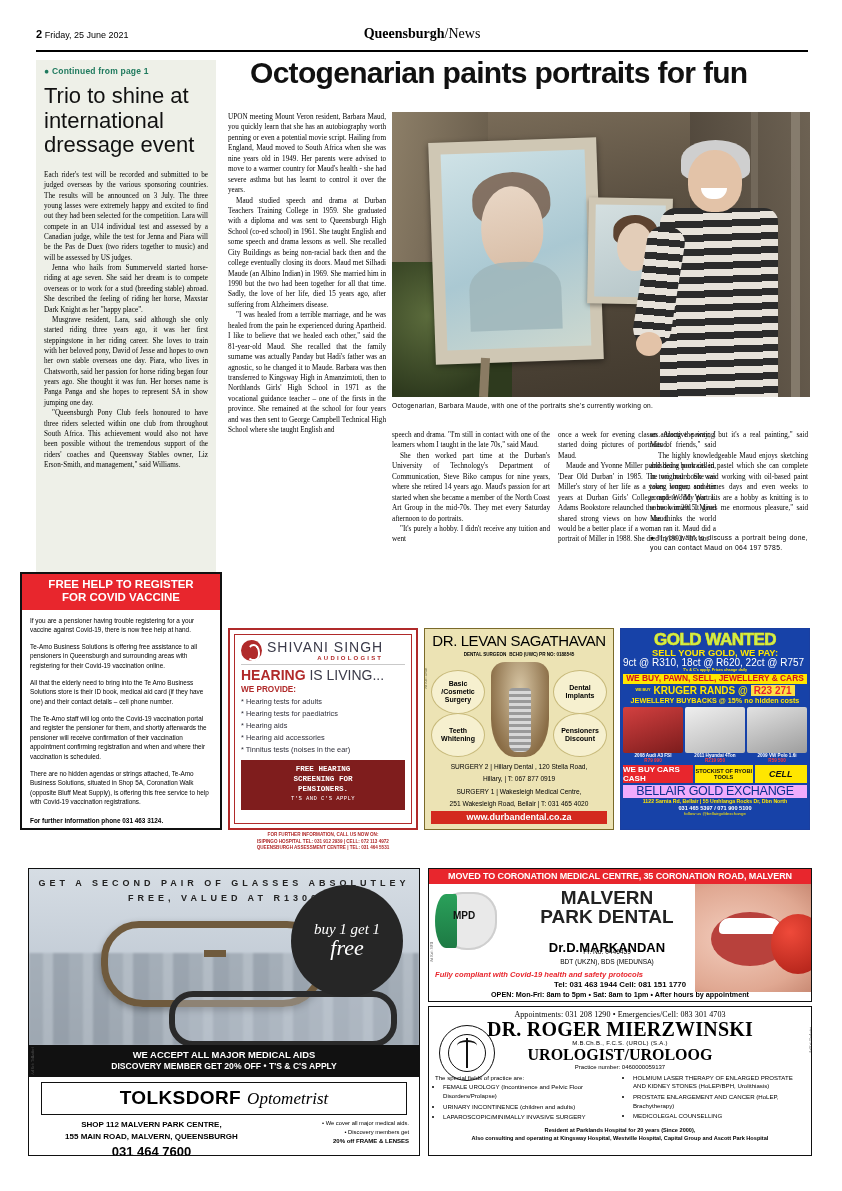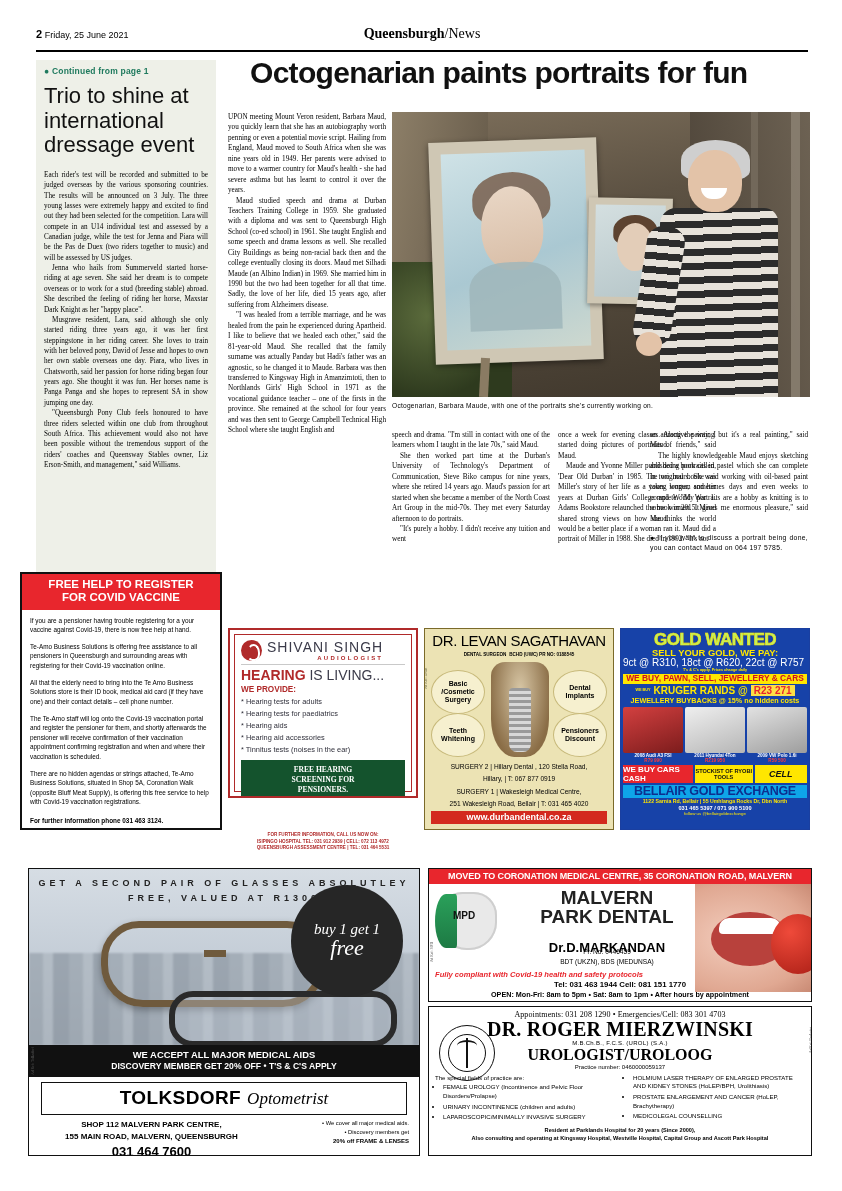--- a/index.html
+++ b/index.html
@@ -63,33 +63,33 @@
   .ph-smile{position:absolute;left:47px;top:42px;width:26px;height:11px;border-radius:0 0 14px 14px;background:#fff;}
   .ph-torso{position:absolute;left:6px;top:62px;width:118px;height:189px;background:repeating-linear-gradient(178deg,#2c2c2c 0 7px,#e7e2da 7px 14px);border-radius:16px 14px 0 0;}
   .ph-arm{position:absolute;left:-14px;top:80px;width:38px;height:120px;background:repeating-linear-gradient(176deg,#2c2c2c 0 7px,#e7e2da 7px 14px);border-radius:16px;transform:rotate(9deg);}
   .ph-hand{position:absolute;left:-18px;top:186px;width:26px;height:24px;border-radius:50%;background:#e3c3a8;}
   .caption{position:absolute;left:392px;top:402px;width:420px;font-family:"Liberation Sans",sans-serif;font-size:6.6px;letter-spacing:.25px;}
 
   
   .ad{position:absolute;box-sizing:border-box;overflow:hidden;}
 
   
-  #ad-shivani{left:228px;top:628px;width:190px;height:170px;border:2px solid #b02a2a;background:#fff;padding:4px;}
+  #ad-shivani{left:228px;top:628px;width:190px;height:202px;border:2px solid #b02a2a;background:#fff;padding:4px;}
   .sv-in{border:1px solid #b02a2a;height:100%;box-sizing:border-box;padding:5px 6px;position:relative;}
   .sv-logo{display:flex;align-items:center;gap:5px;}
   .sv-mark{width:21px;height:21px;border-radius:50%;background:#b02a2a;position:relative;flex:none;}
   .sv-mark:after{content:"";position:absolute;left:6px;top:4px;width:9px;height:13px;border:2px solid #fff;border-radius:60% 60% 50% 50%;border-left-color:transparent;}
   .sv-name{font-family:"Liberation Sans",sans-serif;font-size:14px;letter-spacing:1px;color:#3b3b4a;line-height:1;}
   .sv-sub{font-family:"Liberation Sans",sans-serif;font-size:6px;letter-spacing:2.2px;color:#b02a2a;font-weight:bold;text-align:right;margin-top:1px;}
   .sv-rule{height:1px;background:#c9c9c9;margin:3px 0 3px;}
   .sv-tag{font-family:"Liberation Sans",sans-serif;font-size:14px;color:#3b3b4a;line-height:1;}
   .sv-tag b{color:#b02a2a;}
   .sv-we{font-family:"Liberation Sans",sans-serif;font-size:8.2px;font-weight:bold;color:#b02a2a;margin:3px 0 2px;}
   .sv-li{font-family:"Liberation Sans",sans-serif;font-size:7.4px;color:#2f2f3a;line-height:1.62;}
-  .sv-box{margin-top:4px;background:#14532d;color:#fff;text-align:center;font-family:Liberation Serif, serif;font-weight:bold;font-size:7.6px;line-height:1.3;padding:5px 2px 20px;}
+  .sv-box{margin-top:4px;background:#7f1d1d;color:#fff;text-align:center;font-family:Liberation Mono, monospace;font-weight:bold;font-size:7.6px;line-height:1.3;padding:5px 2px 8px;}
   .sv-box .tc{font-size:5.6px;font-weight:normal;letter-spacing:.4px;}
   .sv-foot{position:absolute;left:228px;top:832px;width:190px;text-align:center;font-family:"Liberation Sans",sans-serif;font-weight:bold;color:#b02a2a;font-size:4.6px;line-height:1.45;}
 
   
   #ad-levan{left:424px;top:628px;width:190px;height:202px;border:1px solid #7a6a2a;background:#ece3b4;padding:4px 6px;}
   .lv-h1{font-family:"Liberation Sans",sans-serif;font-weight:normal;font-size:15px;text-align:center;line-height:1;letter-spacing:-.4px;}
   .lv-h2{font-family:"Liberation Sans",sans-serif;font-size:11px;text-align:center;line-height:1.1;letter-spacing:-.2px;}
   .lv-h2 span{font-size:4.6px;font-weight:bold;letter-spacing:0;vertical-align:2px;}
   .lv-art{position:relative;height:97px;margin-top:2px;}
   .lv-bub{position:absolute;width:52px;height:42px;border-radius:50%;background:#f6f0cf;border:1px solid #c7b97a;font-family:"Liberation Sans",sans-serif;font-weight:bold;font-size:7px;line-height:1.15;display:flex;align-items:center;justify-content:center;text-align:center;}
@@ -118,21 +118,21 @@
   .gw-car{flex:1;height:46px;border-radius:2px;}
   .gw-c1{background:linear-gradient(160deg,#d34040,#7c1c1c);}
   .gw-c2{background:linear-gradient(160deg,#efefef,#b6b6b6);}
   .gw-c3{background:linear-gradient(160deg,#e2e2e2,#9d9d9d);}
   .gw-cl{font-family:"Liberation Sans",sans-serif;font-weight:bold;font-size:4.6px;color:#fff;text-align:center;line-height:1.2;}
   .gw-cp{font-family:"Liberation Sans",sans-serif;font-weight:bold;font-size:4.6px;color:#ff3b3b;text-align:center;}
   .gw-row{display:flex;gap:2px;margin-top:2px;align-items:stretch;}
   .gw-cash{flex:1.2;background:#e8262d;color:#fff;font-family:"Liberation Sans",sans-serif;font-weight:bold;font-size:8px;display:flex;align-items:center;justify-content:center;}
   .gw-ryobi-t{flex:1;background:#ffe600;color:#111;font-family:"Liberation Sans",sans-serif;font-weight:bold;font-size:5.6px;display:flex;align-items:center;justify-content:center;text-align:center;line-height:1.1;}
   .gw-ryobi{flex:.9;background:#ffe600;color:#111;font-family:"Liberation Sans",sans-serif;font-weight:bold;font-size:9px;display:flex;align-items:center;justify-content:center;font-style:italic;}
-  .gw-name{background:#0ea5e9;color:#0c2f8f;font-family:"Liberation Sans",sans-serif;font-weight:bold;font-size:12.5px;text-align:center;margin-top:2px;line-height:1.05;letter-spacing:-.3px;}
+  .gw-name{background:#f0abfc;color:#0c2f8f;font-family:"Liberation Sans",sans-serif;font-weight:normal;font-size:12.5px;text-align:center;margin-top:2px;line-height:1.05;letter-spacing:-.3px;}
   .gw-addr{font-family:"Liberation Sans",sans-serif;font-weight:bold;font-size:5.2px;color:#ffe600;text-align:center;line-height:1.35;}
   .gw-tel{font-family:"Liberation Sans",sans-serif;font-weight:bold;font-size:5.6px;color:#fff;text-align:center;}
   .gw-fb{font-family:"Liberation Sans",sans-serif;font-size:4.4px;color:#ffe600;text-align:center;}
 
   
   #ad-tolks{left:28px;top:868px;width:392px;height:288px;border:1px solid #111;background:#fff;}
   .tk-img{position:relative;height:176px;background:linear-gradient(180deg,#d6dde4 0%,#c3ccd6 55%,#aab3bd 100%);overflow:hidden;}
   .tk-city{position:absolute;left:0;bottom:0;width:100%;height:92px;background:repeating-linear-gradient(90deg,#9aa4ae 0 14px,#aeb7c0 14px 24px,#8e98a3 24px 40px);opacity:.75;filter:blur(1px);}
   .tk-head{position:absolute;left:0;right:0;top:7px;text-align:center;font-family:"Liberation Sans",sans-serif;font-weight:bold;font-size:9px;letter-spacing:4px;line-height:1.7;color:#222;}
   .tk-g1{position:absolute;left:72px;top:52px;width:210px;height:72px;border:7px solid #6f5a3d;border-radius:38px 38px 42px 42px;box-shadow:0 3px 7px rgba(0,0,0,.3);}

